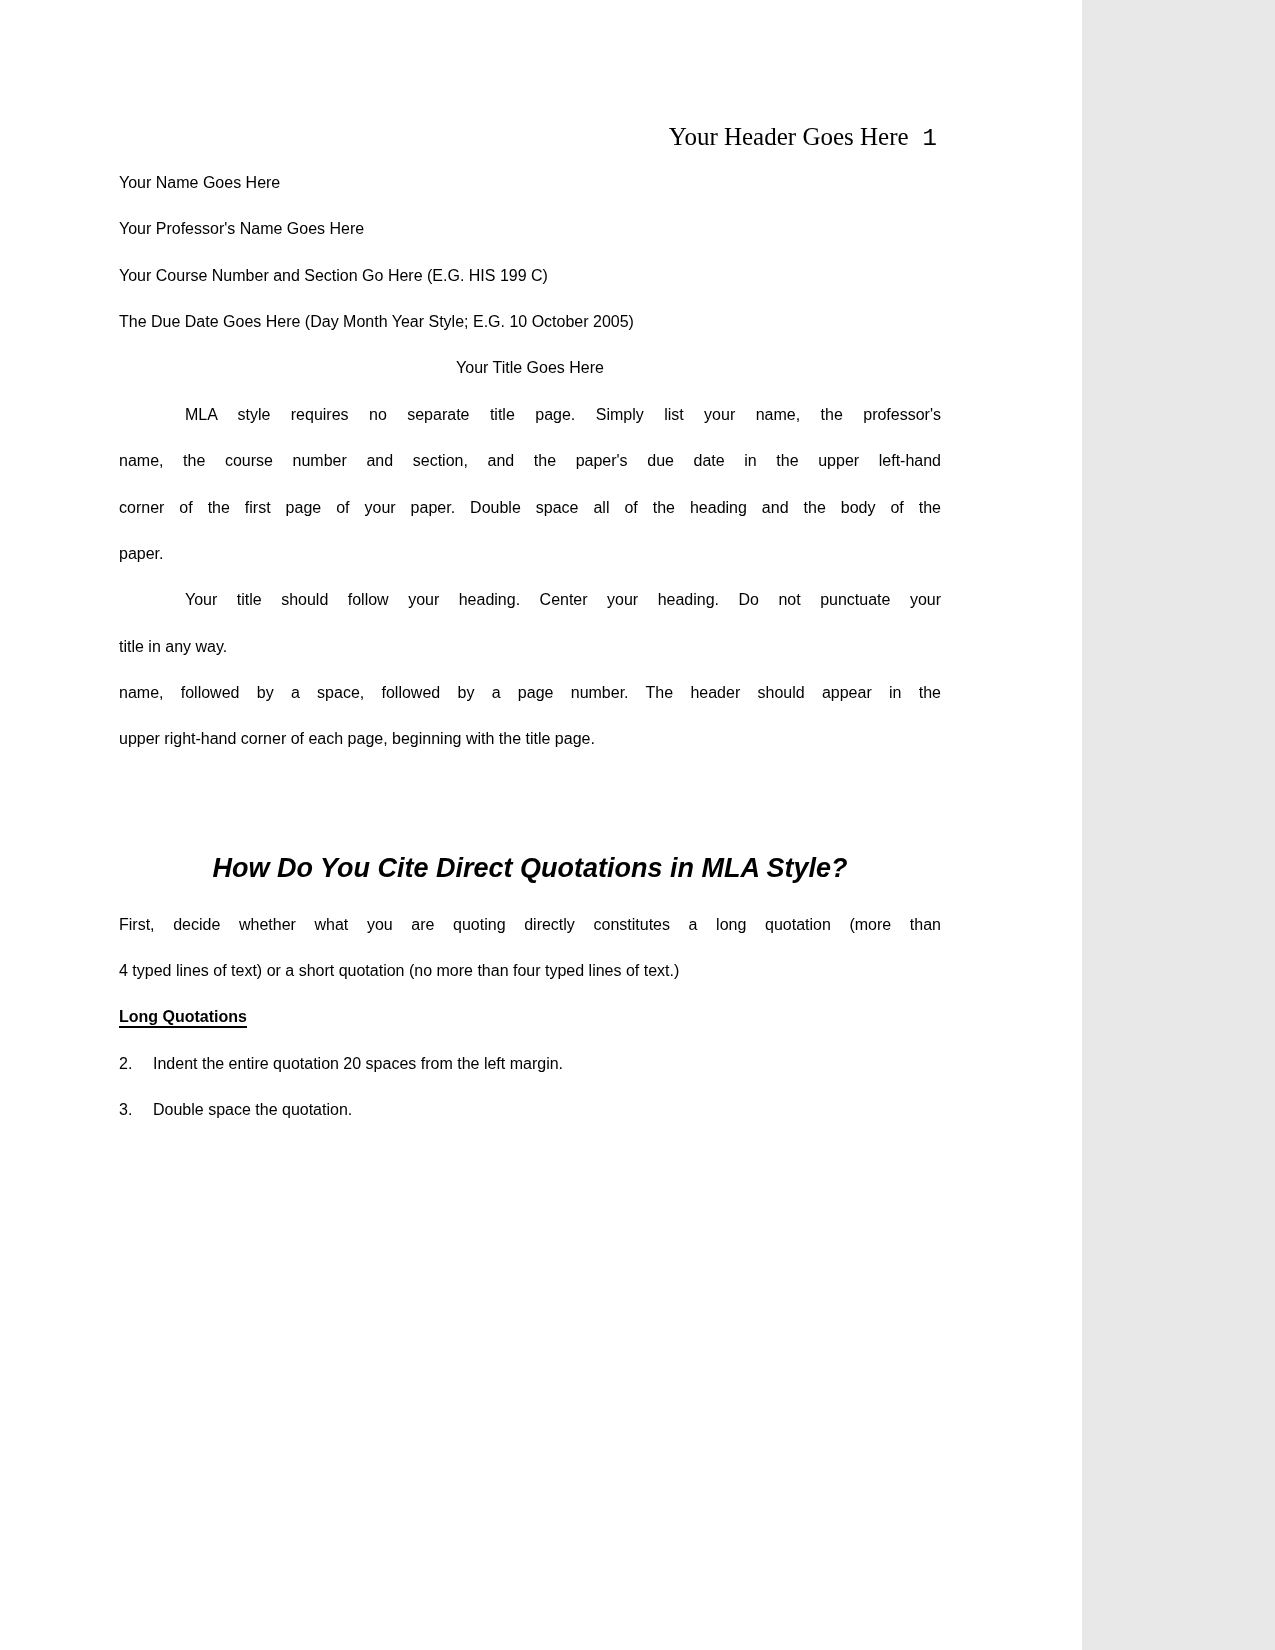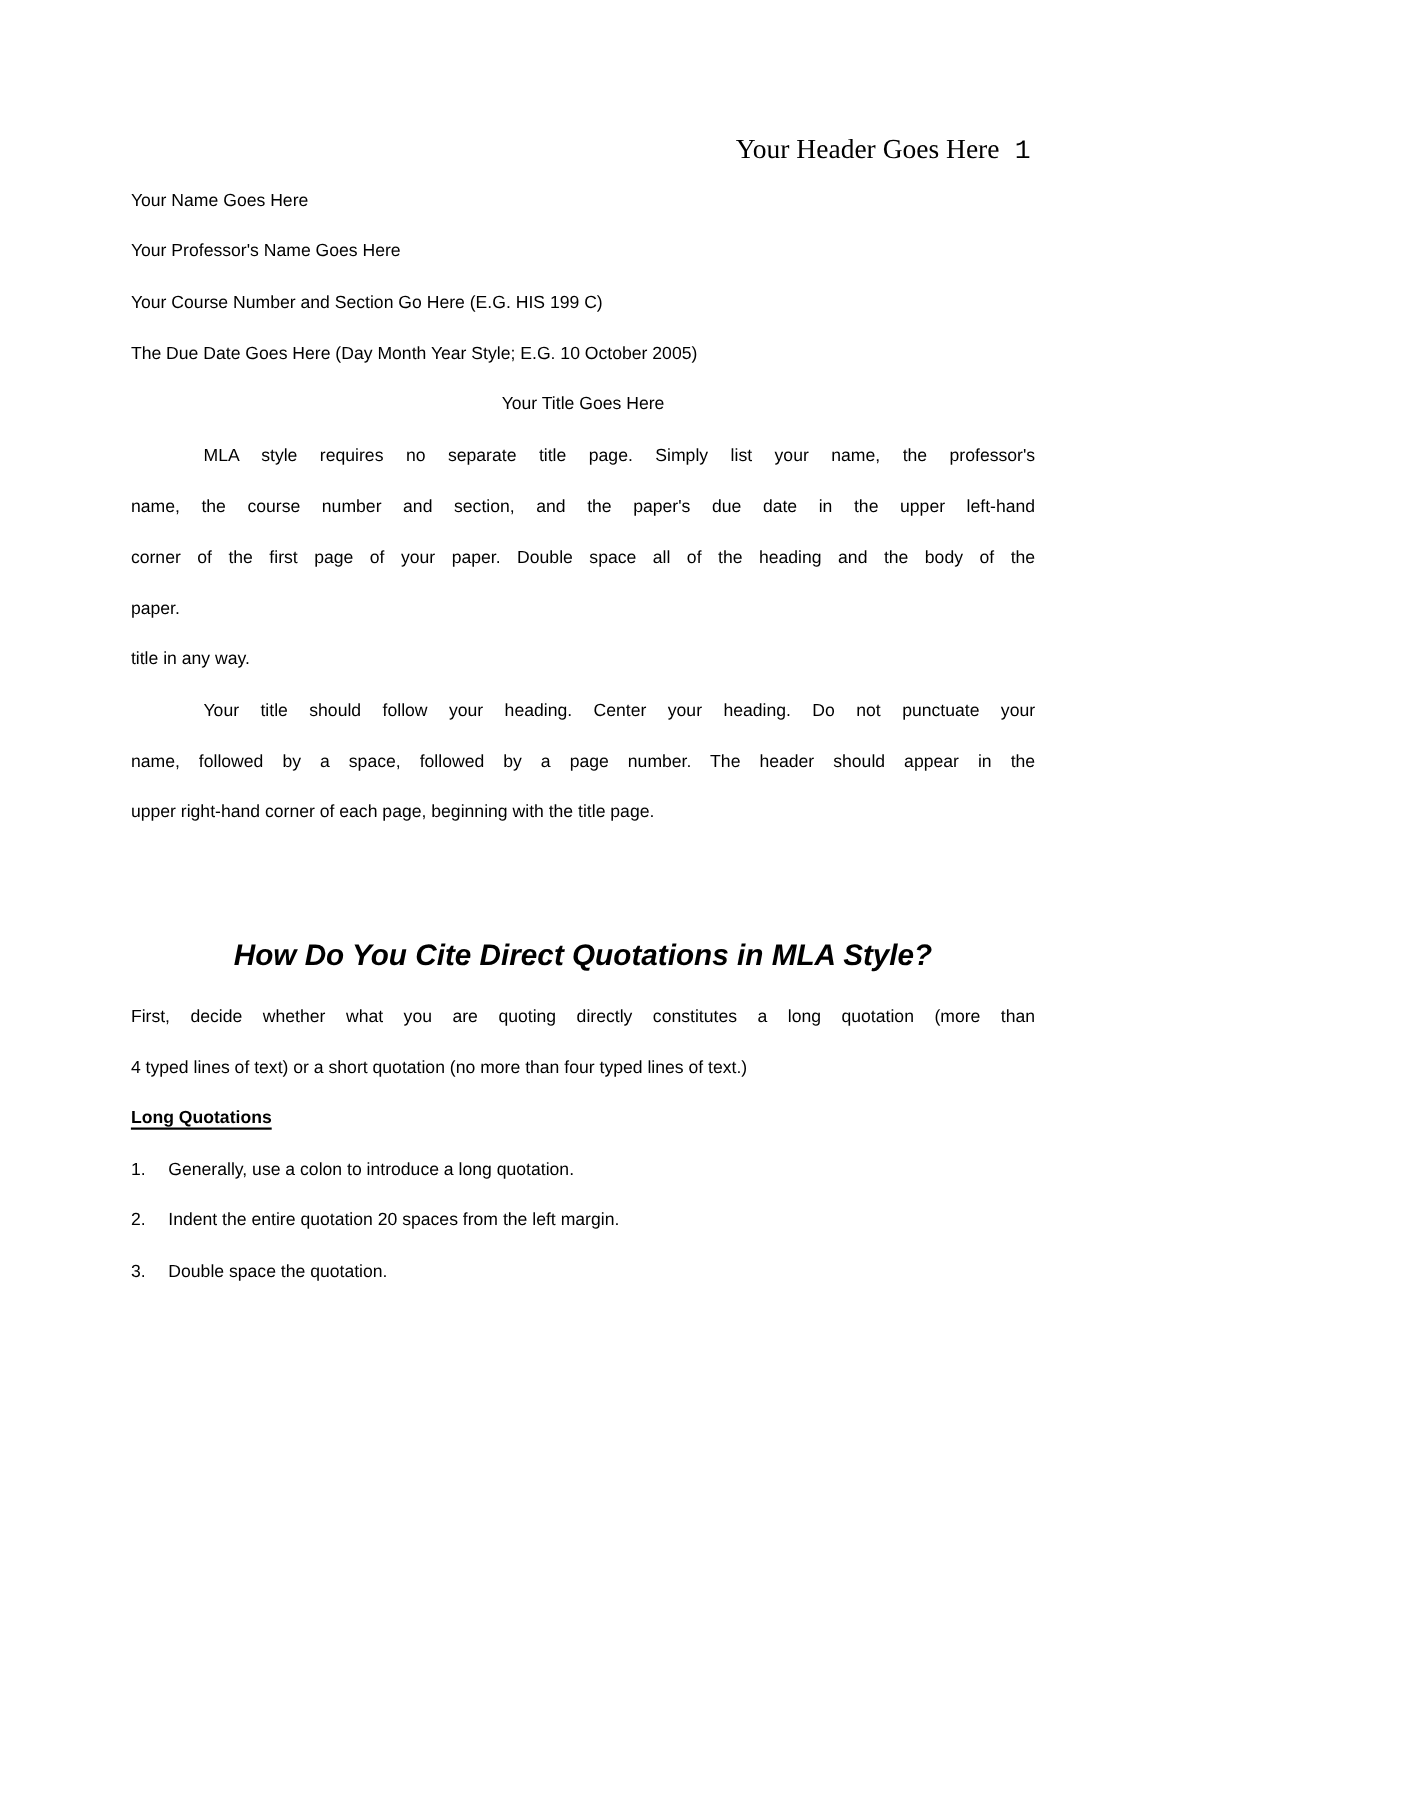--- a/index.html
+++ b/index.html
@@ -1,18 +1,18 @@
 <!DOCTYPE html>
 <html><head>
 <meta charset="utf-8">
 <style>
   html, body { margin: 0; padding: 0; background: #e8e8e8; }
   .page {
     position: relative;
-    width: 1275px;
+    width: 1082px;
     height: 1650px;
     background: #ffffff;
     color: #000000;
     font-family: "Liberation Sans", sans-serif;
     overflow: hidden;
   }
   .running-header {
     position: absolute;
     top: 122px;
     left: 119px;
@@ -87,40 +87,37 @@
     <div class="line">Your Course Number and Section Go Here (E.G. HIS 199 C)</div>
     <div class="line">The Due Date Goes Here (Day Month Year Style; E.G. 10 October 2005)</div>
 
     <div class="line center">Your Title Goes Here</div>
 
     <div class="line justify indent">MLA style requires no separate title page.  Simply list your name, the professor's</div>
     <div class="line justify">name, the course number and section, and the paper's due date in the upper left-hand</div>
     <div class="line justify">corner of the first page of your paper. Double space all of the heading and the body of the</div>
     <div class="line">paper.</div>
 
+    <div class="line justify indent">Your title should follow your heading.  Center your heading. Do not punctuate your</div>
     <div class="line">title in any way.</div>
-    <div class="line justify indent">Your title should follow your heading.  Center your heading. Do not punctuate your</div>
 
     <div class="line justify">name, followed by a space, followed by a page number.  The header should appear in the</div>
     <div class="line">upper right-hand corner of each page, beginning with the title page.</div>
 
     <div class="line"></div>
     <div class="line"></div>
 
     <div class="line section-heading">How Do You Cite Direct Quotations in MLA Style?</div>
 
     <div class="line justify">First, decide whether what you are quoting directly constitutes a long quotation (more than</div>
     <div class="line">4 typed lines of text) or a short quotation (no more than four typed lines of text.)</div>
 
     <div class="line subheading"><span class="underlined">Long Quotations</span></div>
 
     <div class="line list-item">
-      <span class="li-num">1.</span><span class="li-text">Generally, use a colon to introduce a long quotation.</span>
-    </div>
-    <div class="line list-item">
       <span class="li-num">2.</span><span class="li-text">Indent the entire quotation 20 spaces from the left margin.</span>
     </div>
     <div class="line list-item">
       <span class="li-num">3.</span><span class="li-text">Double space the quotation.</span>
     </div>
 
   </div>
 </div>
 
 </body></html>

